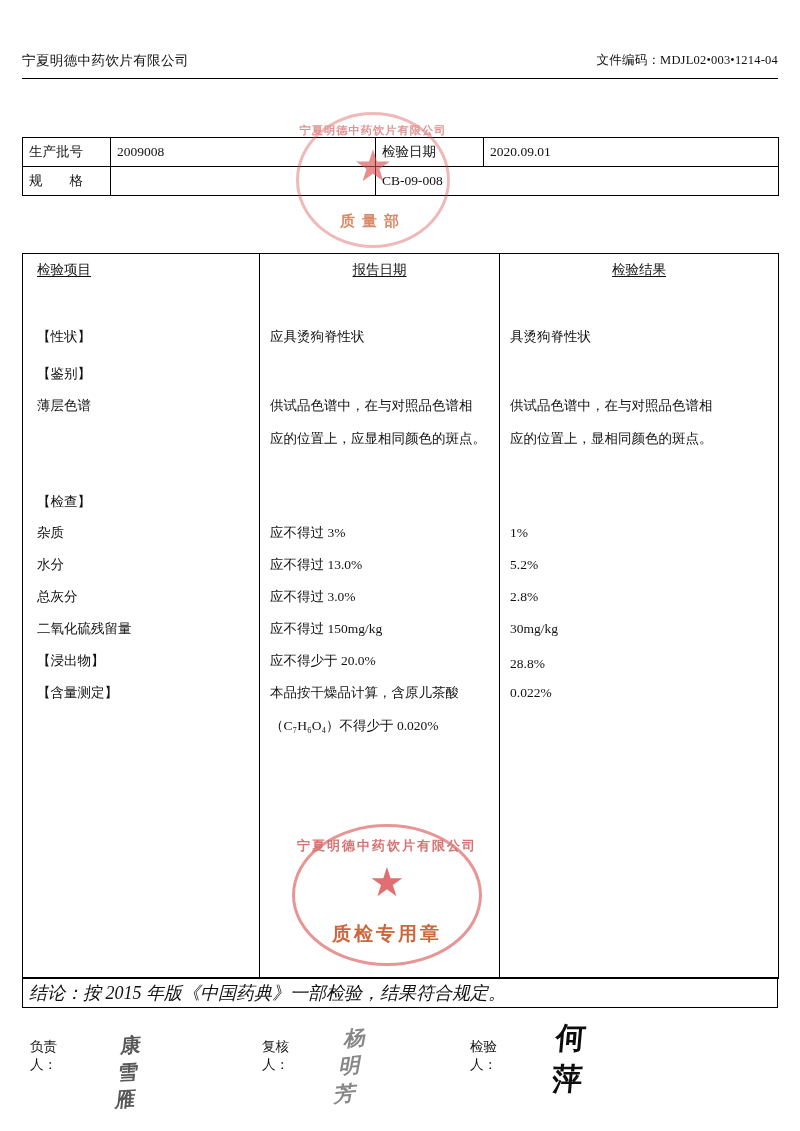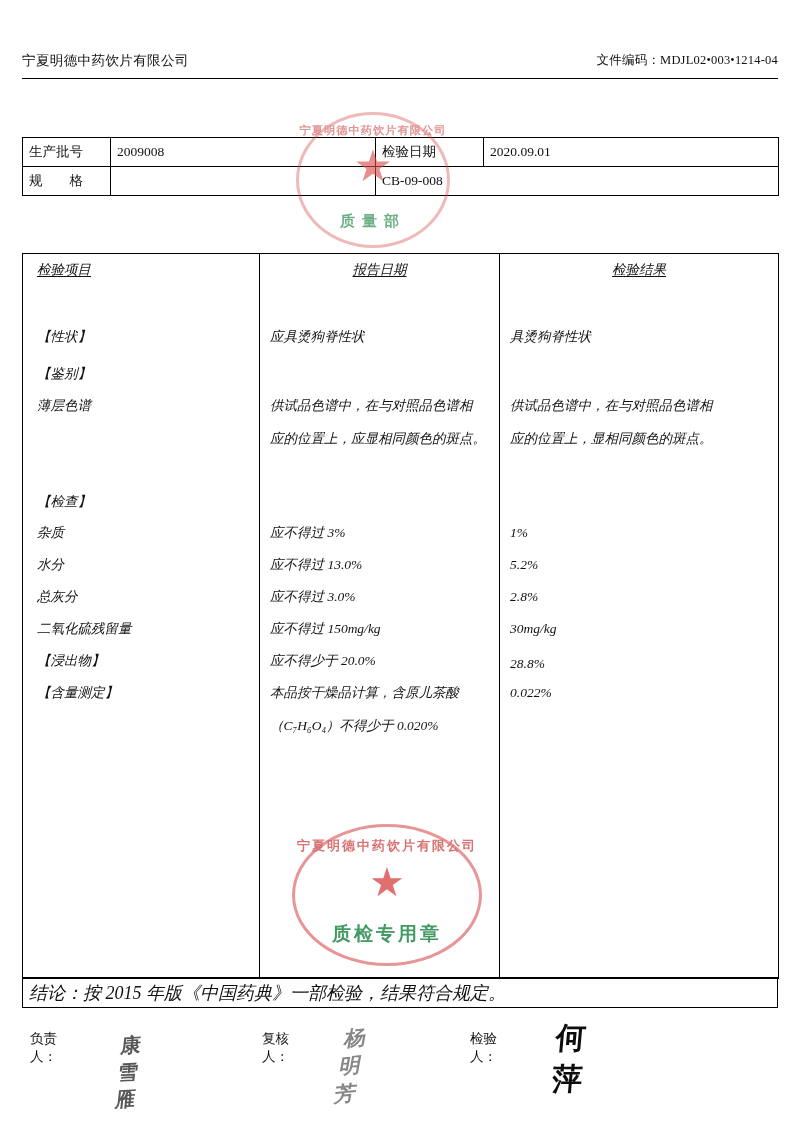--- a/index.html
+++ b/index.html
@@ -81,21 +81,20 @@
   
   #main-table {
     left: 22px;
     top: 253px;
     width: 756px;
   }
   #main-table td {
     vertical-align: top;
     padding: 0;
     height: 724px;
-    font-style: italic;
   }
   .col-head {
     text-align: center;
     font-size: 13.5px;
     padding-top: 7px;
     text-decoration: underline;
     text-underline-offset: 2px;
   }
   .col-head.left { text-align: left; padding-left: 14px; }
 
@@ -126,21 +125,21 @@
     left: 22px;
     top: 1018px;
     width: 756px;
     height: 60px;
   }
   .sig {
     position: absolute;
     font-size: 13.5px;
     top: 0;
   }
-  .sig-label { position: absolute; top: 12px; text-align: right; }
+  .sig-label { position: absolute; top: 20px; text-align: right; }
   .sig-ink {
     position: absolute;
     font-family: "DejaVu Serif", serif;
     color: #1a1a1a;
   }
 
   
   .hw1 {
     left: 88px; top: 14px;
     font-size: 20px;
@@ -208,21 +207,21 @@
     top: 8px; font-size: 11px; letter-spacing: 1px;
     transform: scaleX(1.02);
   }
   .seal-bottom .seal-arc {
     top: 10px; font-size: 13px; letter-spacing: 2px;
   }
   .seal-sub {
     position: absolute;
     left: 0; width: 100%;
     text-align: center;
-    color: #15803d;
+    color: #c2410c;
     font-weight: bold;
     white-space: nowrap;
     font-family: Liberation Mono, monospace;
   }
   .seal-top .seal-sub { bottom: 14px; font-size: 15px; letter-spacing: 7px; }
   .seal-bottom .seal-sub { bottom: 16px; font-size: 19px; letter-spacing: 3px; }
 </style>
 </head>
 <body>
 

